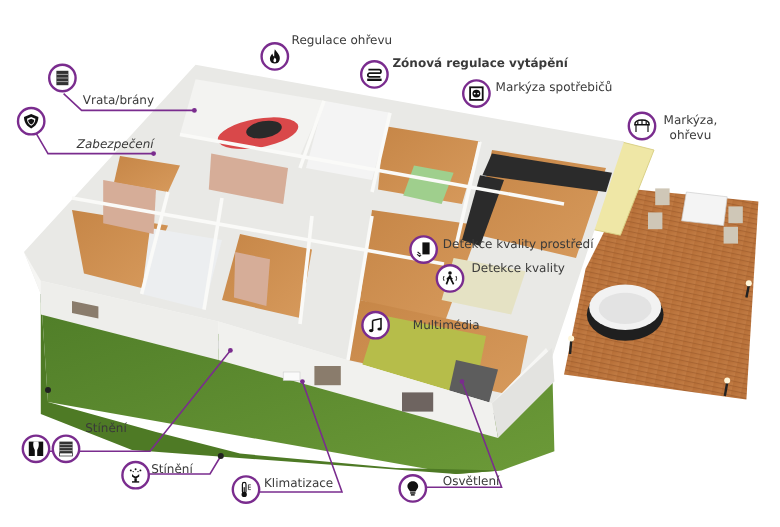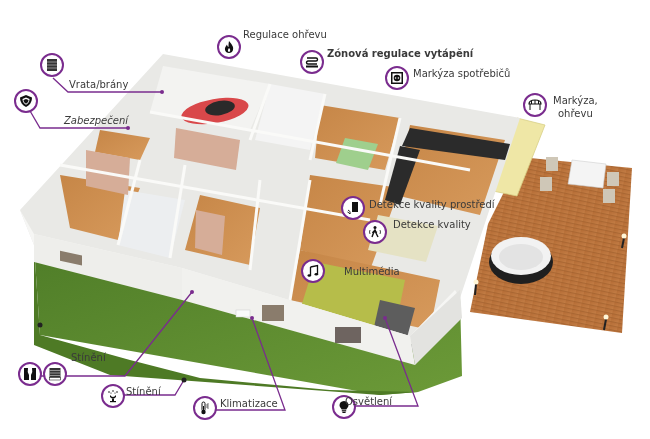--- a/index.html
+++ b/index.html
@@ -315,13 +315,13 @@
 
 <div class="callout" style="left:332px;top:395px;">
   <div class="badge">
     <svg viewBox="0 0 14 14">
         <path d="M7 1 C10 1 11.5 3.2 11.5 5.3 C11.5 7.2 10 8.2 9.3 9.5 L4.7 9.5 C4 8.2 2.5 7.2 2.5 5.3 C2.5 3.2 4 1 7 1 Z" fill="#111"></path>
         <rect x="4.8" y="10.2" width="4.4" height="1.2" fill="#111"></rect>
         <rect x="5.4" y="11.8" width="3.2" height="1.2" fill="#111"></rect>
       </svg>
   </div>
 </div>
-<div class="lbl" style="position:absolute;left:345px;top:396px;">Osvětlení</div>
+<div class="lbl" style="position:absolute;left:369px;top:396px;">Osvětlení</div>
 
 </body></html>

